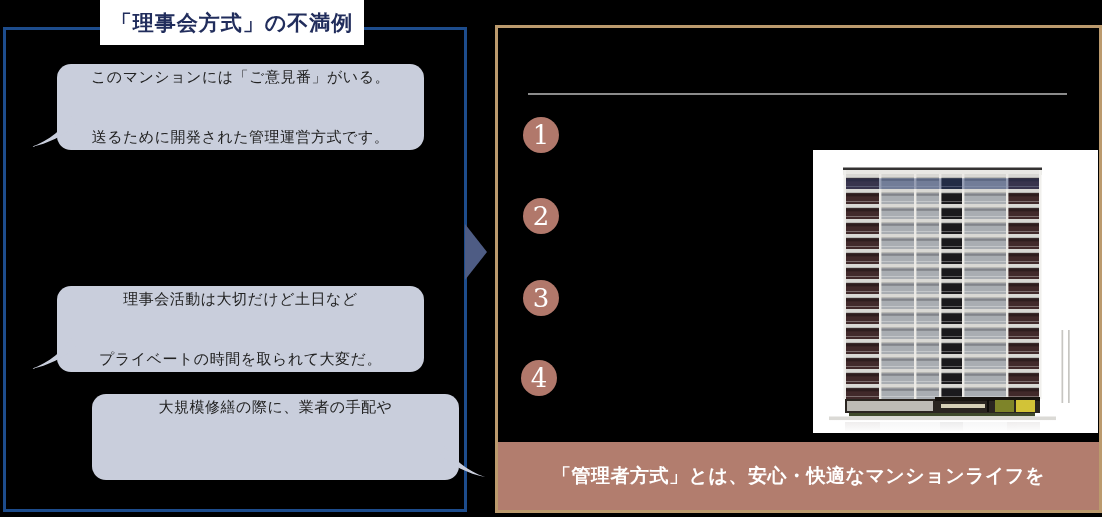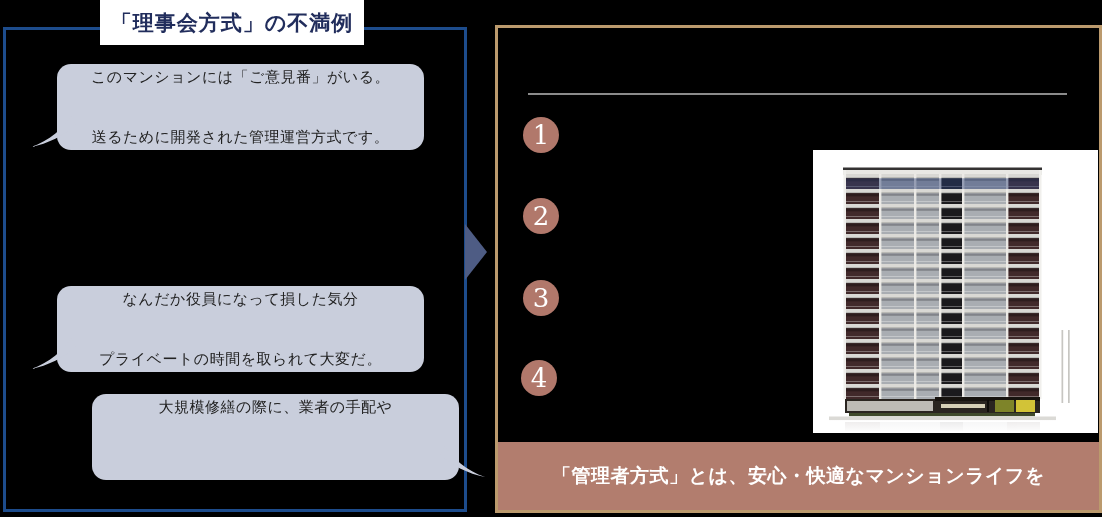--- a/index.html
+++ b/index.html
@@ -59,21 +59,21 @@
     </svg>
     <span class="line">このマンションには「ご意見番」がいる。</span>
     <span class="line">送るために開発された管理運営方式です。</span>
   </div>
 
 
   <div class="bubble b3">
     <svg class="tail tail-left" viewBox="0 0 46 32">
       <path d="M40 0 C33 12 18 25 0 31 C17 28 33 19 45 9 Z" fill="#c9cedc"></path>
     </svg>
-    <span class="line">なんだか役員になって損した気分</span>
+    <span class="line">理事会活動は大切だけど土日など</span>
     <span class="line">プライベートの時間を取られて大変だ。</span>
   </div>
 
   <div class="bubble b4">
     <svg class="tail tail-right" viewBox="0 0 46 32">
       <path d="M6 0 C13 12 28 25 46 31 C29 28 13 19 1 9 Z" fill="#c9cedc"></path>
     </svg>
     <span class="line">大規模修繕の際に、業者の手配や</span>
   </div>
 

